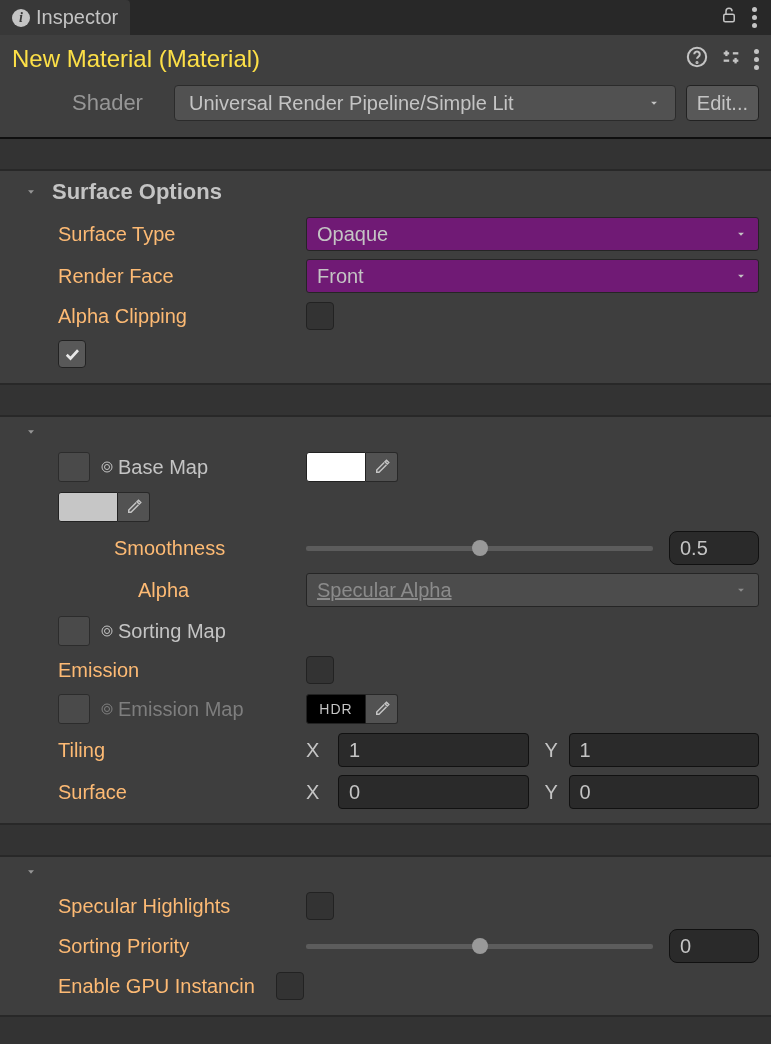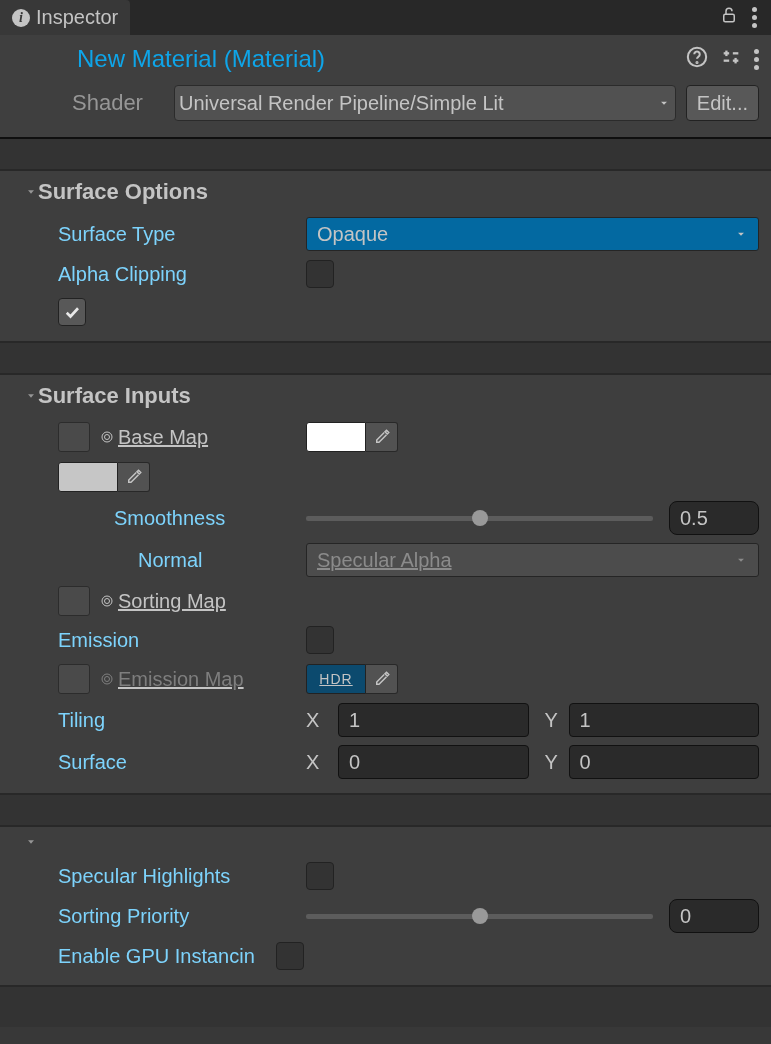--- a/index.html
+++ b/index.html
@@ -7,67 +7,67 @@
 
 .tab-bar { display: flex; align-items: center; background: #282828; }
 .tab { background: #383838; padding: 4px 12px; display: flex; align-items: center; gap: 6px; border-top-right-radius: 4px; height: 35px; }
 .tab-spacer { flex: 1; }
 .tab-icons { display: flex; gap: 14px; padding: 0 14px; align-items: center; }
 
 .info-icon { width: 18px; height: 18px; border-radius: 50%; background: #C4C4C4; color: #383838; display: inline-flex; align-items: center; justify-content: center; font-weight: bold; font-style: italic; font-family: serif; font-size: 14px; }
 
 .header { background: #3f3f3f; padding: 10px 12px; display: flex; flex-direction: column; gap: 12px; }
 .header-row1 { display: flex; align-items: center; }
-.header-title { margin-left: 65px; color: #0ea5e9; font-size: 24px; }
+.header-title { color: #fde047; font-size: 24px; }
 .header-icons { margin-left: auto; display: flex; gap: 12px; align-items: center; }
 
 .header-row2 { display: flex; align-items: center; gap: 10px; margin-left: 60px; padding-bottom: 6px; }
 .shader-label { color: #969696; font-size: 22px; width: 92px; }
-.shader-dropdown { flex: 1; background: #515151; border: 1px solid #2b2b2b; border-radius: 4px; padding: 4px 4px; display: flex; align-items: center; justify-content: space-between; height: 36px; }
+.shader-dropdown { flex: 1; background: #515151; border: 1px solid #2b2b2b; border-radius: 4px; padding: 4px 14px; display: flex; align-items: center; justify-content: space-between; height: 36px; }
 .edit-btn { background: #585858; border: 1px solid #222; border-radius: 4px; padding: 4px 10px; height: 36px; display: flex; align-items: center; color: #C4C4C4; }
 
 .divider { height: 2px; background: #0f0f0f; }
 .divider2 { height: 2px; background: #282828; }
 .spacer-dk { height: 30px; background: #333333; }
 
 .section { background: #3E3E3E; padding-bottom: 10px; }
-.section-header { display: flex; align-items: center; gap: 0; padding: 8px 24px 8px 24px; font-weight: bold; font-size: 22px; }
+.section-header { display: flex; align-items: center; gap: 14px; padding: 8px 24px 8px 24px; font-weight: bold; font-size: 22px; }
 .foldout { display: inline-block; }
 .foldout svg { display: block; }
 
 .row { display: flex; align-items: center; padding: 4px 12px 4px 58px; min-height: 38px; }
-.row-label { width: 248px; color: #7dd3fc; font-size: 20px; }
+.row-label { width: 248px; color: #fdba74; font-size: 20px; }
 .row-label.indent1 { padding-left: 56px; }
 .row-label.indent2 { padding-left: 80px; }
 .row-ctrl { flex: 1; display: flex; align-items: center; gap: 8px; }
 
-.dropdown { flex: 1; background: #0369a1; border: 1px solid #252525; border-radius: 3px; padding: 3px 10px; display: flex; align-items: center; justify-content: space-between; height: 34px; }
+.dropdown { flex: 1; background: #701a75; border: 1px solid #252525; border-radius: 3px; padding: 3px 10px; display: flex; align-items: center; justify-content: space-between; height: 34px; }
 .dropdown.dim { background: #4c4c4c; color: #8b8b8b; text-decoration: underline; }
 
 .checkbox { width: 28px; height: 28px; background: #333333; border: 1px solid #222; border-radius: 4px; display: flex; align-items: center; justify-content: center; }
 .checkbox.checked { background: #585858; }
 .check-svg { width: 18px; height: 18px; }
 
 .tex-slot { width: 32px; height: 30px; background: #4a4a4a; border: 1px solid #2c2c2c; border-radius: 3px; margin-right: 10px; flex-shrink: 0; }
 .tex-icon { width: 14px; height: 14px; display: inline-flex; align-items: center; justify-content: center; margin-right: 4px; flex-shrink: 0; }
 
 .color-swatch { width: 60px; height: 30px; border: 1px solid #222; border-radius: 3px 0 0 3px; }
 .color-swatch.white { background: #FFFFFF; }
 .color-swatch.grey { background: #C6C6C6; }
-.color-swatch.black { background: #0c4a6e; color: #C4C4C4; font-size: 14px; display: flex; align-items: center; justify-content: center; letter-spacing: 1px; }
+.color-swatch.black { background: #000000; color: #C4C4C4; font-size: 14px; display: flex; align-items: center; justify-content: center; letter-spacing: 1px; }
 .eyedrop { width: 32px; height: 30px; background: #525252; border: 1px solid #282828; border-radius: 0 3px 3px 0; border-left: none; display: flex; align-items: center; justify-content: center; }
 
 .slider-track { flex: 1; height: 5px; background: #5c5c5c; border-radius: 2px; position: relative; margin-right: 8px; }
 .slider-thumb { position: absolute; top: 50%; transform: translate(-50%, -50%); width: 16px; height: 16px; background: #999999; border-radius: 50%; }
 .slider-val { width: 90px; background: #2A2A2A; border: 1px solid #111; border-radius: 8px; padding: 8px 10px; color: #C4C4C4; height: 34px; display: flex; align-items: center; }
 
 .num-input { background: #2A2A2A; border: 1px solid #111; border-radius: 4px; padding: 4px 10px; color: #C4C4C4; height: 34px; display: flex; align-items: center; flex: 1; }
 .num-label { color: #C4C4C4; padding-right: 6px; width: 24px; }
 
-.tex-row { display: flex; align-items: center; padding: 4px 12px 4px 58px; min-height: 40px; text-decoration: underline; }
+.tex-row { display: flex; align-items: center; padding: 4px 12px 4px 58px; min-height: 40px; }
 .tex-label-wrap { width: 248px; display: flex; align-items: center; }
 .tex-label { color: #C4C4C4; font-size: 20px; }
 .tex-label.dim { color: #7e7e7e; }
 
 .kebab { display: inline-flex; flex-direction: column; gap: 3px; }
 .kebab span { width: 5px; height: 5px; background: #C4C4C4; border-radius: 50%; }
 </style>
 </head>
 <body>
 
@@ -152,20 +152,31 @@
     <div class="row-ctrl">
       <div class="dropdown">
         <span>Opaque</span>
         <svg width="14" height="14" viewBox="0 0 24 24" fill="#C4C4C4">
             <path d="M7 10l5 5 5-5z"></path>
           </svg>
       </div>
     </div>
   </div>
   <div class="row">
+    <span class="row-label">Render Face</span>
+    <div class="row-ctrl">
+      <div class="dropdown">
+        <span>Front</span>
+        <svg width="14" height="14" viewBox="0 0 24 24" fill="#C4C4C4">
+            <path d="M7 10l5 5 5-5z"></path>
+          </svg>
+      </div>
+    </div>
+  </div>
+  <div class="row">
     <span class="row-label">Alpha Clipping</span>
     <div class="row-ctrl">
       <div class="checkbox"></div>
     </div>
   </div>
   <div class="row">
     <div class="row-ctrl">
       <div class="checkbox checked">
         <svg class="check-svg" viewBox="0 0 24 24" fill="none" stroke="#E8E8E8" stroke-width="3.5">
             <polyline points="5 13 10 18 20 7"></polyline>
@@ -179,21 +190,20 @@
 <div class="spacer-dk"></div>
 <div class="divider2"></div>
 
 <div class="section">
   <div class="section-header">
     <span class="foldout">
         <svg width="14" height="14" viewBox="0 0 24 24" fill="#969696">
           <path d="M7 9l5 6 5-6z"></path>
         </svg>
       </span>
-    <span>Surface Inputs</span>
   </div>
 
   <div class="tex-row">
     <div class="tex-label-wrap">
       <span class="tex-slot"></span>
       <span class="tex-icon">
           <svg width="12" height="12" viewBox="0 0 24 24" fill="none" stroke="#C4C4C4" stroke-width="2">
             <circle cx="12" cy="12" r="5"></circle>
             <circle cx="12" cy="12" r="10"></circle>
           </svg>
@@ -229,21 +239,21 @@
       <div class="slider-track">
         <div class="slider-thumb" style="left:50%"></div>
       </div>
       <div class="slider-val">
           <span>0.5</span>
         </div>
     </div>
   </div>
 
   <div class="row">
-    <span class="row-label indent2">Normal</span>
+    <span class="row-label indent2">Alpha</span>
     <div class="row-ctrl">
       <div class="dropdown dim">
         <span>Specular Alpha</span>
         <svg width="14" height="14" viewBox="0 0 24 24" fill="#8b8b8b">
             <path d="M7 10l5 5 5-5z"></path>
           </svg>
       </div>
     </div>
   </div>
 

